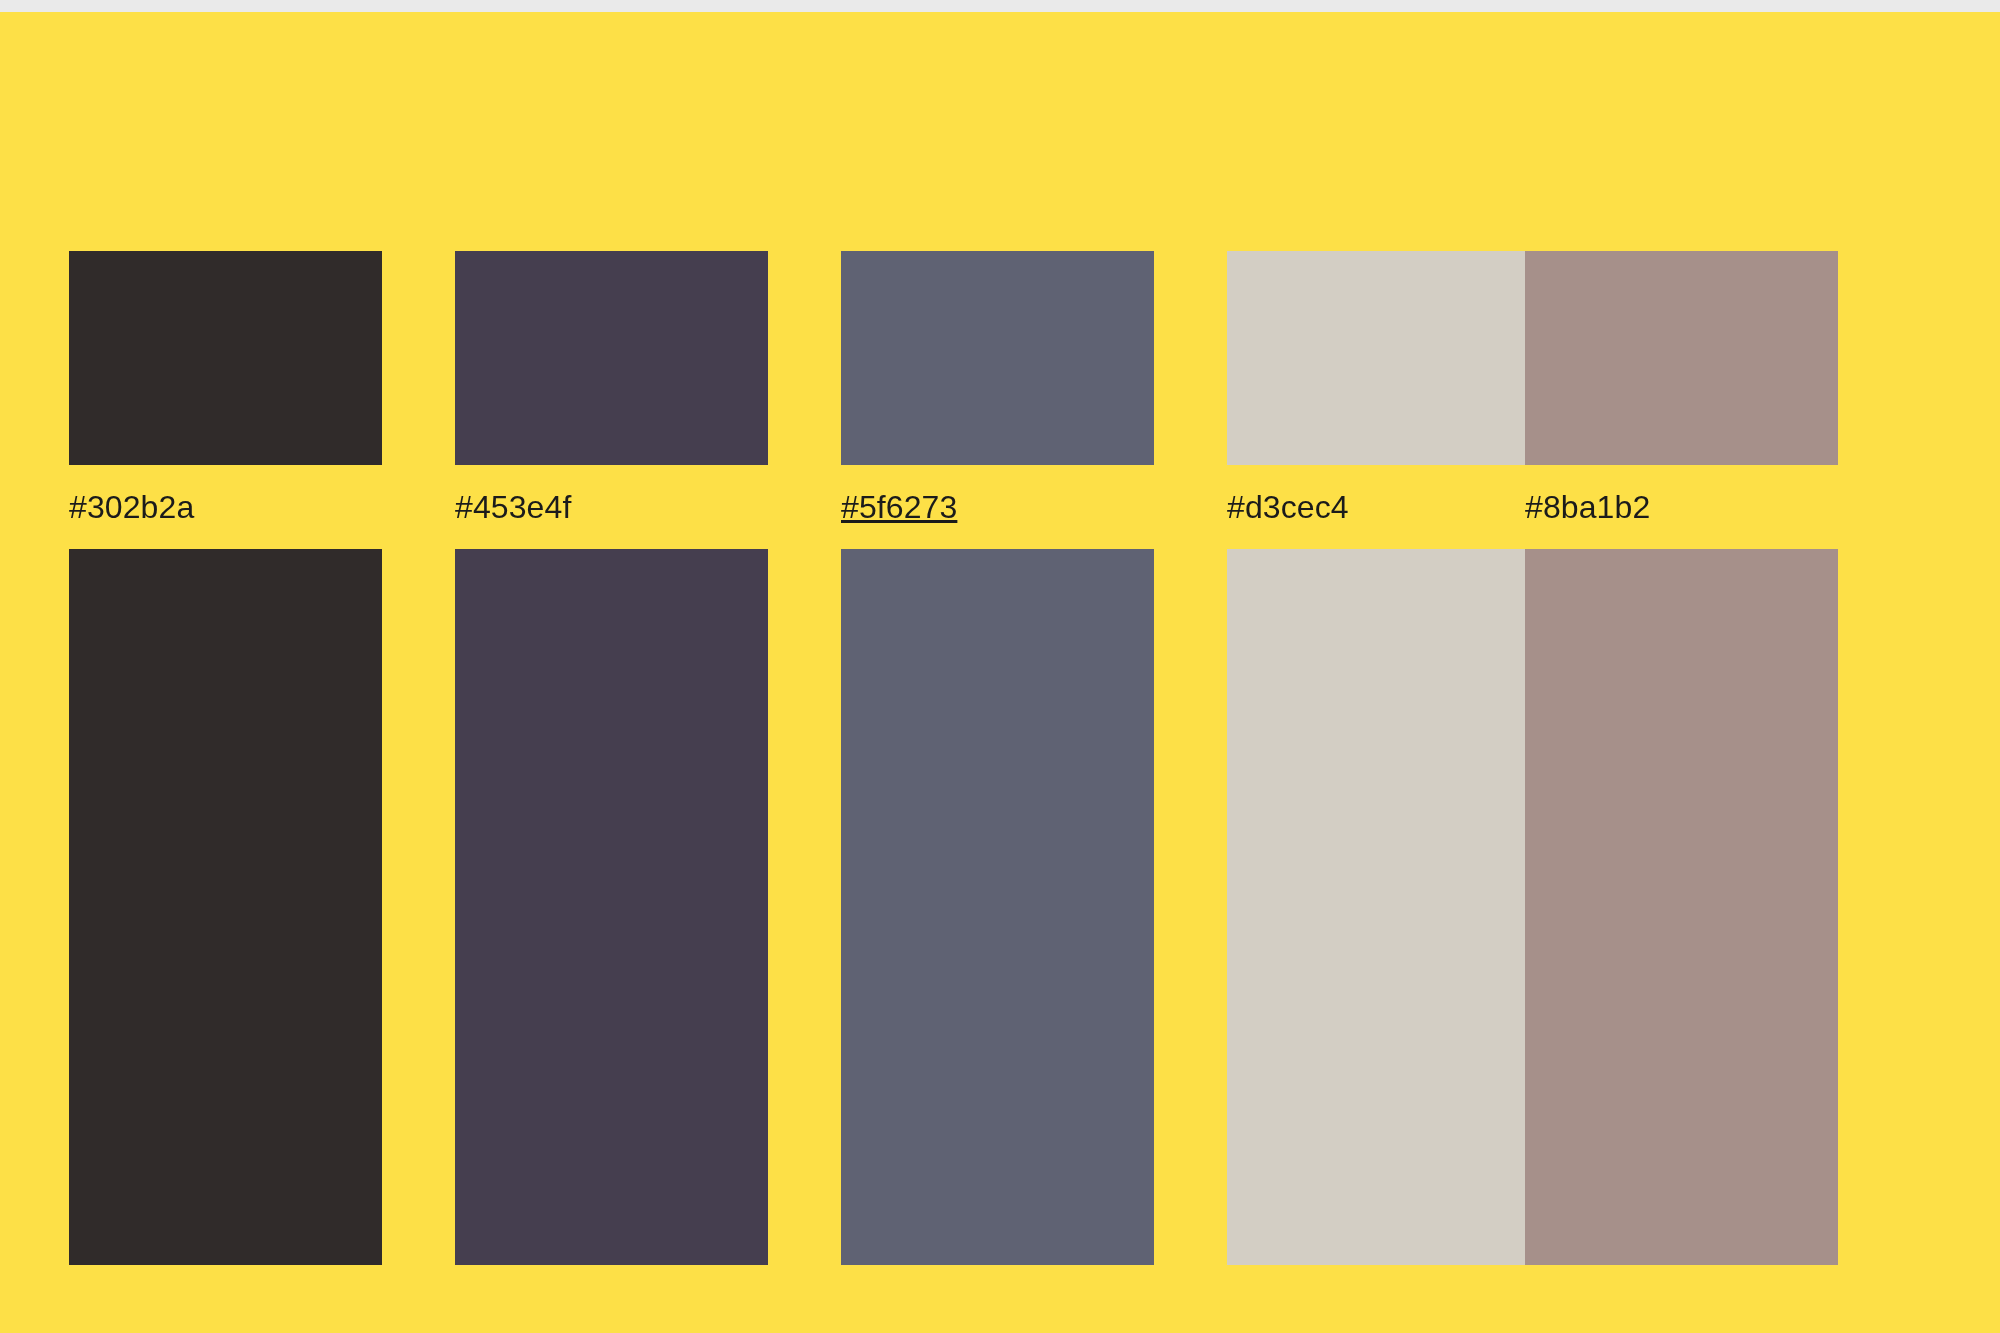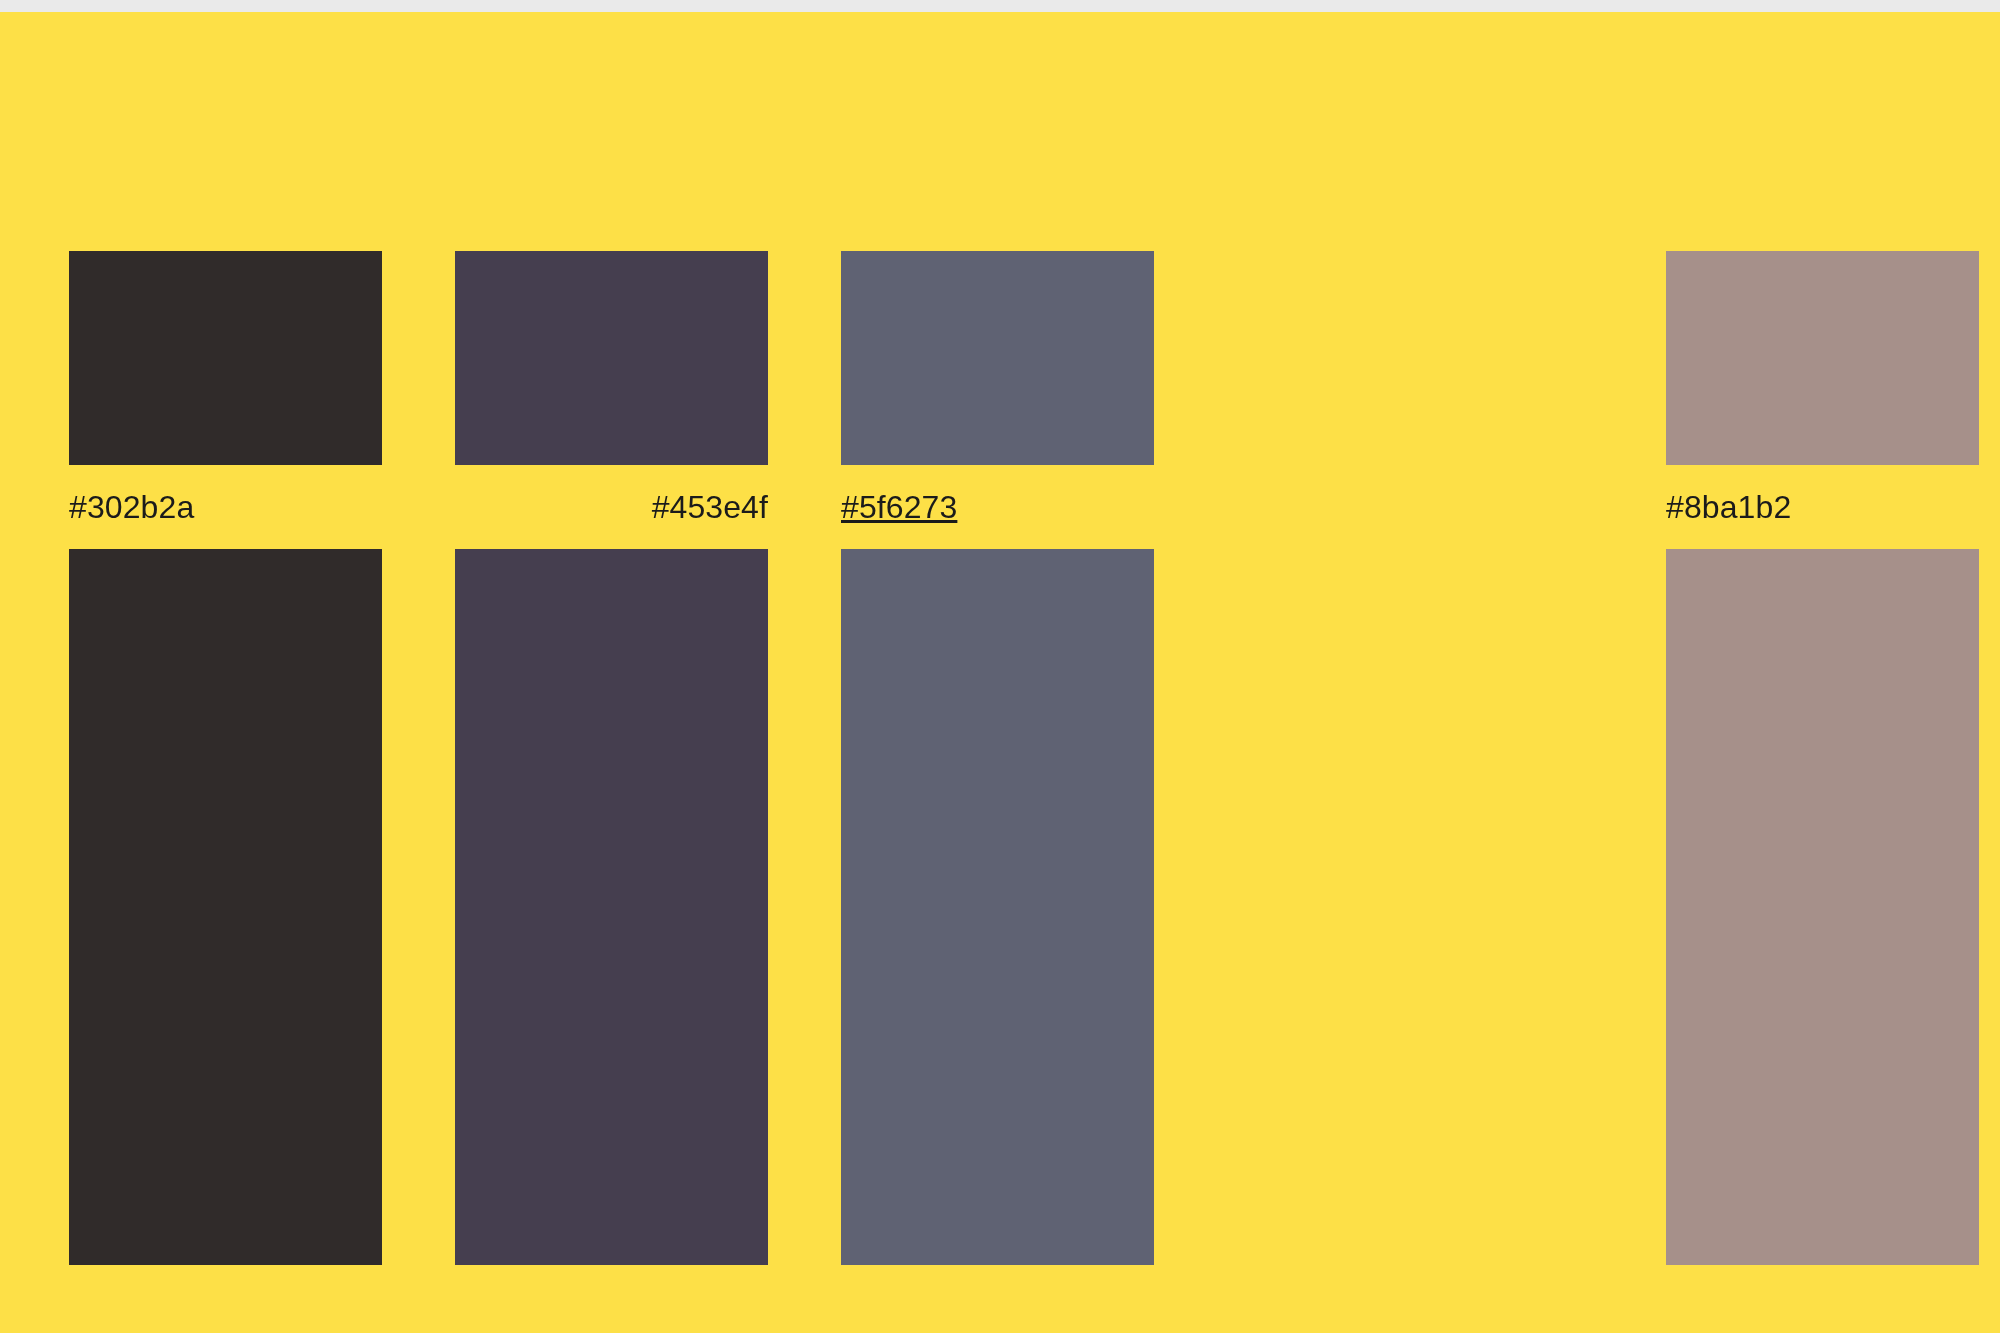--- a/index.html
+++ b/index.html
@@ -58,30 +58,35 @@
 <div id="palette-board" style="background-color: #fde047; margin-top: 12px;">
 
   <div class="palette-column" style="left:69px;">
     <div class="swatch-top" style="background-color: rgb(48, 43, 42);"></div>
     <div class="swatch-label" style="color: rgb(27, 27, 27);">#302b2a</div>
     <div class="swatch-bottom" style="background-color: rgb(48, 43, 42);"></div>
   </div>
 
   <div class="palette-column" style="left:455px;">
     <div class="swatch-top" style="background-color: rgb(69, 62, 79);"></div>
-    <div class="swatch-label" style="color: rgb(27, 27, 27); text-align: right;">#453e4f</div>
+    <div class="swatch-label" style="color: rgb(27, 27, 27);">#453e4f</div>
     <div class="swatch-bottom" style="background-color: rgb(69, 62, 79);"></div>
   </div>
 
   <div class="palette-column" style="left:841px;">
     <div class="swatch-top" style="background-color: rgb(95, 98, 115);"></div>
     <div class="swatch-label" style="color: rgb(27, 27, 27); text-decoration: underline;">#5f6273</div>
     <div class="swatch-bottom" style="background-color: rgb(95, 98, 115);"></div>
   </div>
 
+  <div class="palette-column" style="left:1227px;">
+    <div class="swatch-top" style="background-color: rgb(211, 206, 196);"></div>
+    <div class="swatch-label" style="color: rgb(27, 27, 27);">#d3cec4</div>
+    <div class="swatch-bottom" style="background-color: rgb(211, 206, 196);"></div>
+  </div>
 
-  <div class="palette-column" style="left:1666px;">
+  <div class="palette-column" style="left:1525px;">
     <div class="swatch-top" style="background-color: rgb(166, 144, 138);"></div>
     <div class="swatch-label" style="color: rgb(27, 27, 27);">#8ba1b2</div>
     <div class="swatch-bottom" style="background-color: rgb(166, 144, 138);"></div>
   </div>
 
 </div>
 
 </body></html>

